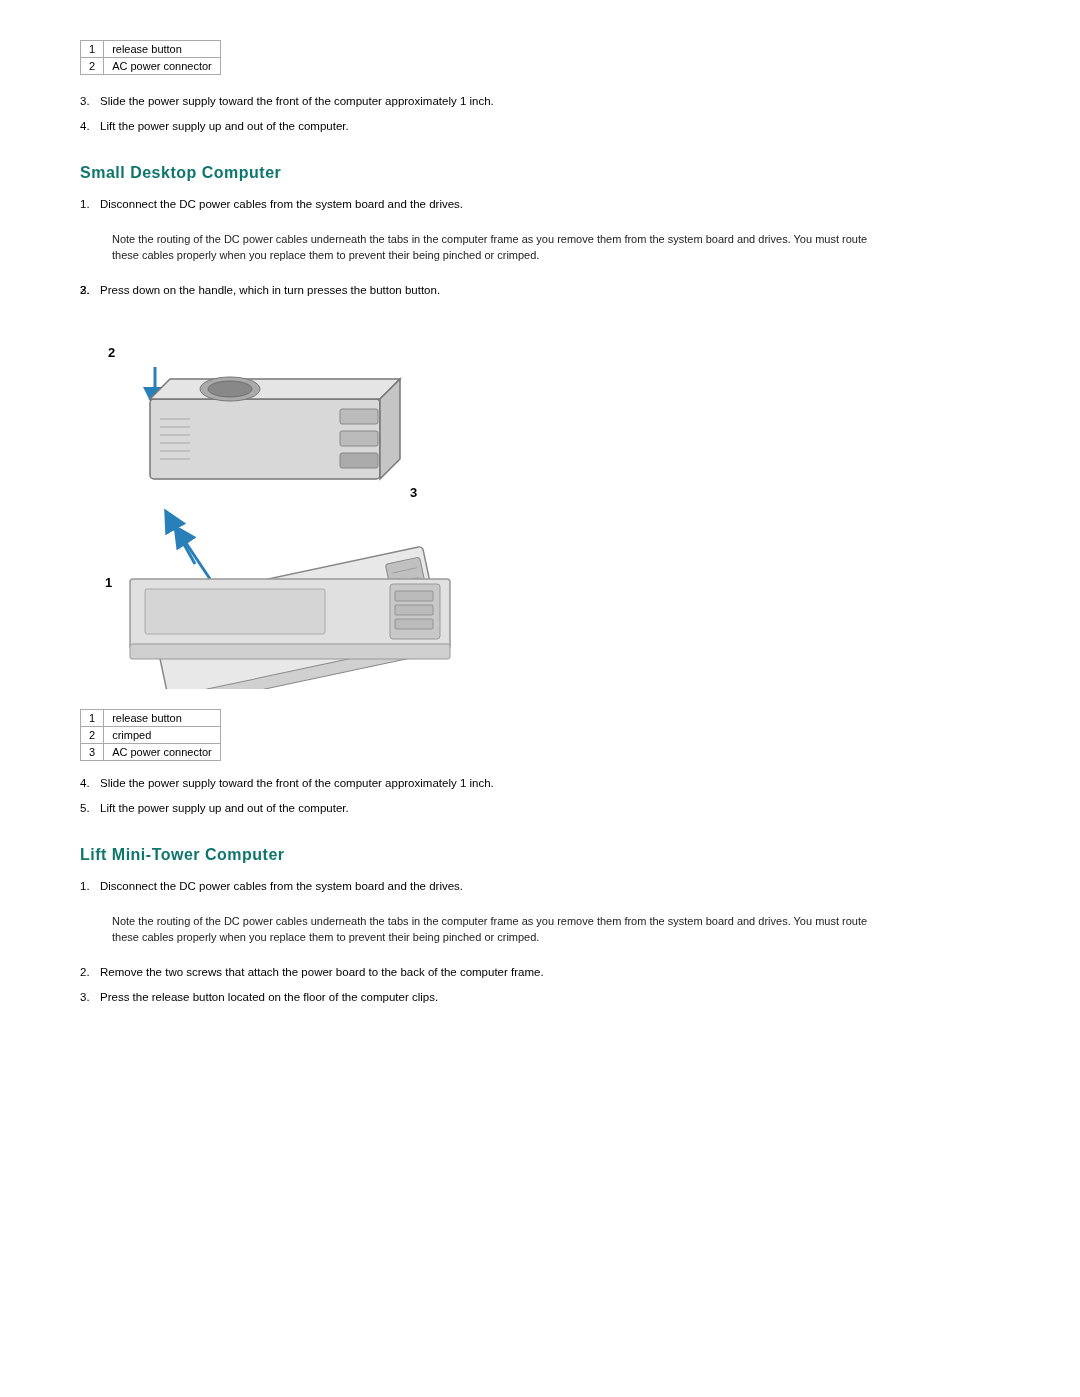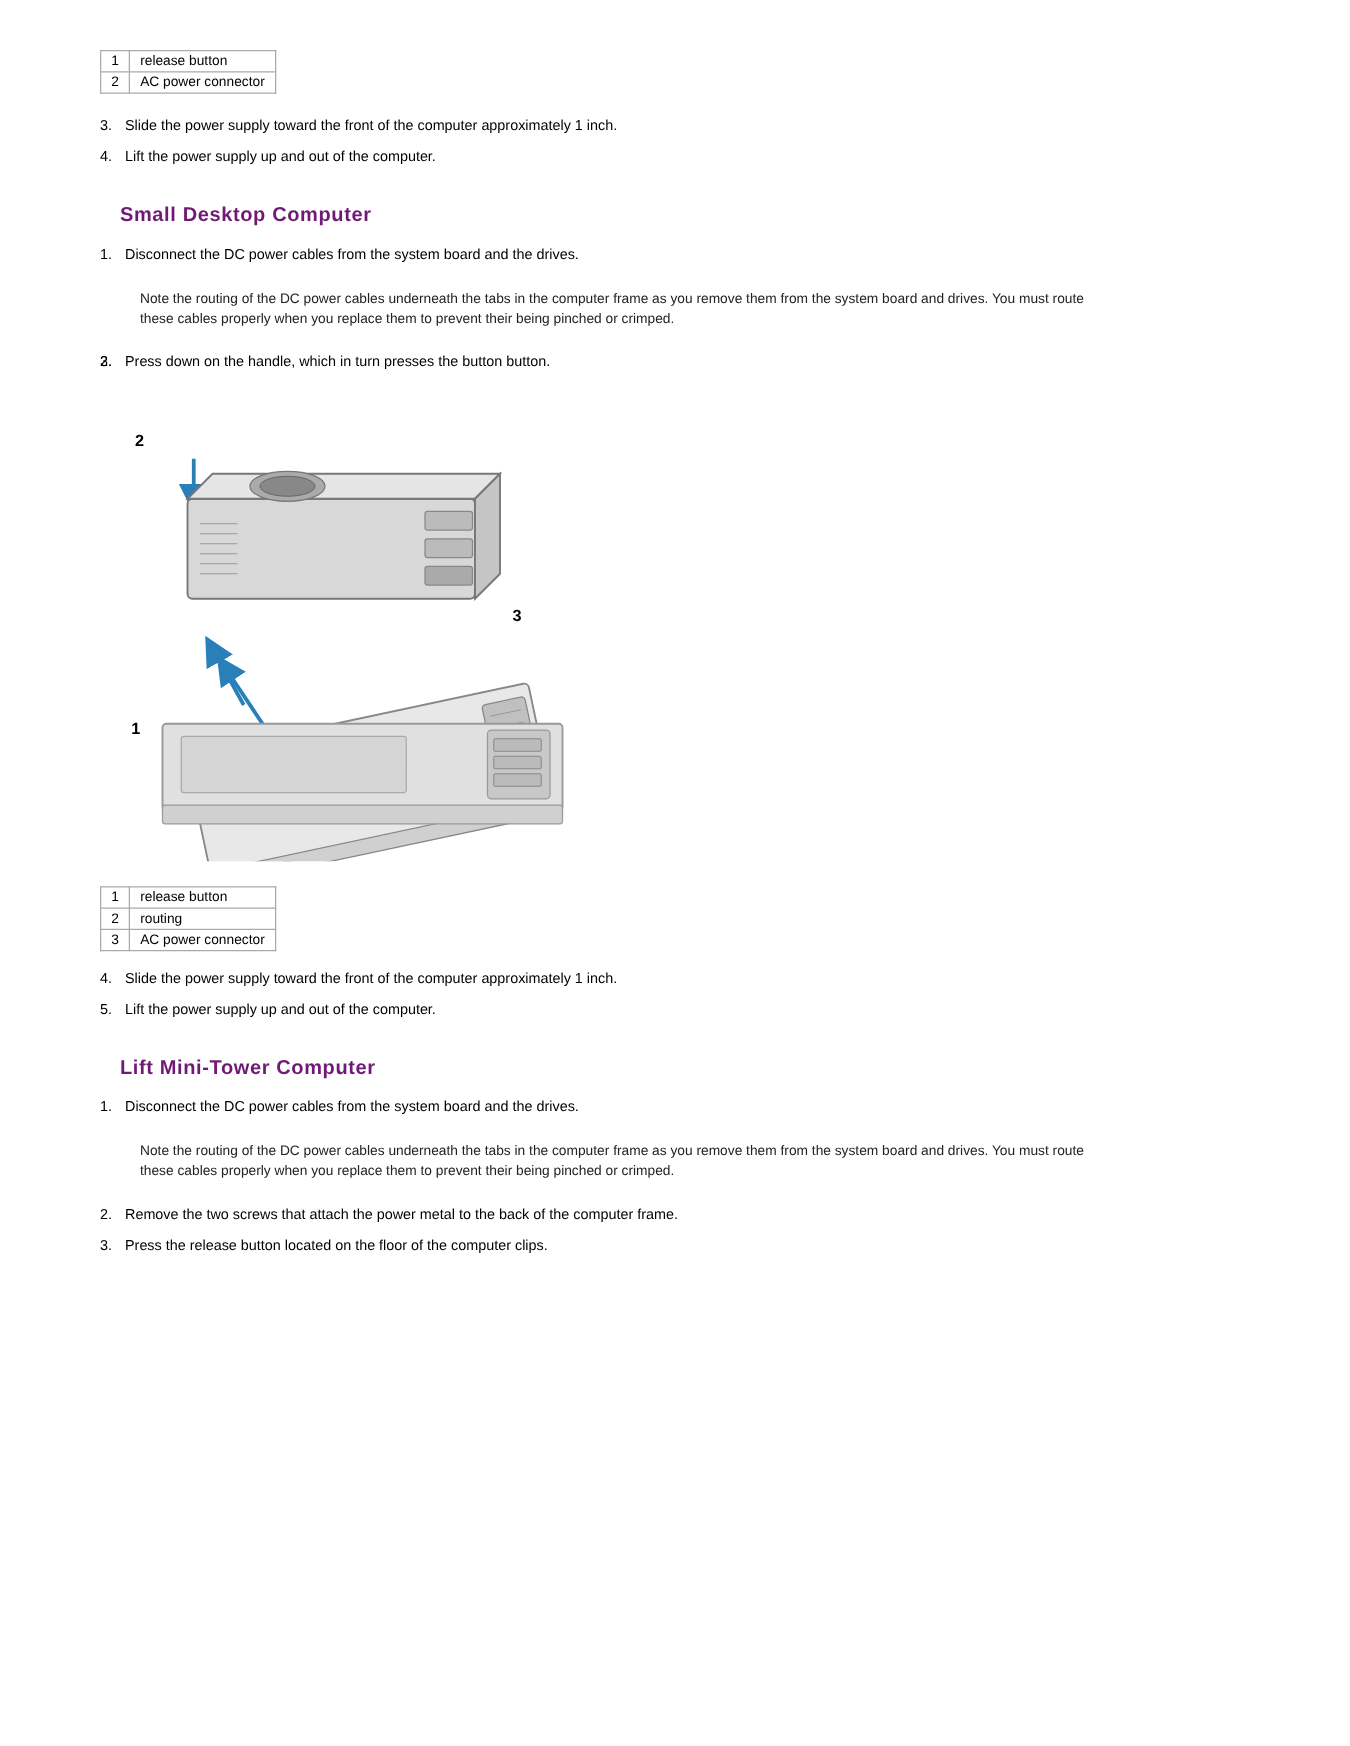--- a/index.html
+++ b/index.html
@@ -43,22 +43,22 @@
       line-height: 1.5;
     }
     .step-list li .num {
       position: absolute;
       left: 0;
     }
 
     .section-heading {
       font-size: 16px;
       font-weight: bold;
-      color: #701a75;
-      margin: 28px 0 14px 16px;
+      color: #0f766e;
+      margin: 28px 0 14px 0;
       letter-spacing: 0.5px;
     }
 
     .note-box {
       margin: 10px 0 10px 20px;
       padding: 8px 12px;
       font-size: 11px;
       line-height: 1.5;
       max-width: 800px;
       color: #222;
@@ -196,21 +196,21 @@
 </div>
 
 <table class="legend" style="margin-bottom: 14px;">
   <tbody id="small-desktop-legend-body">
       <tr>
         <td>1</td>
         <td>release button</td>
       </tr>
       <tr>
         <td>2</td>
-        <td>routing</td>
+        <td>crimped</td>
       </tr>
       <tr>
         <td>3</td>
         <td>AC power connector</td>
       </tr>
     </tbody>
 </table>
 
 <ol class="step-list" id="small-desktop-steps-45-list">
     <li><span class="num">4.</span><span>Slide the power supply toward the front of the computer approximately 1 inch.</span></li>
@@ -219,15 +219,15 @@
 
 <h2 class="section-heading" id="small-mini-tower-heading">Lift Mini-Tower Computer</h2>
 
 <ol class="step-list" id="small-mini-tower-step1-list">
     <li><span class="num">1.</span><span>Disconnect the DC power cables from the system board and the drives.</span></li>
   </ol>
 
 <div class="note-box" id="small-mini-tower-note">Note the routing of the DC power cables underneath the tabs in the computer frame as you remove them from the system board and drives. You must route these cables properly when you replace them to prevent their being pinched or crimped.</div>
 
 <ol class="step-list" id="small-mini-tower-steps-rest-list">
-    <li><span class="num">2.</span><span>Remove the two screws that attach the power metal to the back of the computer frame.</span></li>
+    <li><span class="num">2.</span><span>Remove the two screws that attach the power board to the back of the computer frame.</span></li>
     <li><span class="num">3.</span><span>Press the release button located on the floor of the computer clips.</span></li>
   </ol>
 
 </body></html>

